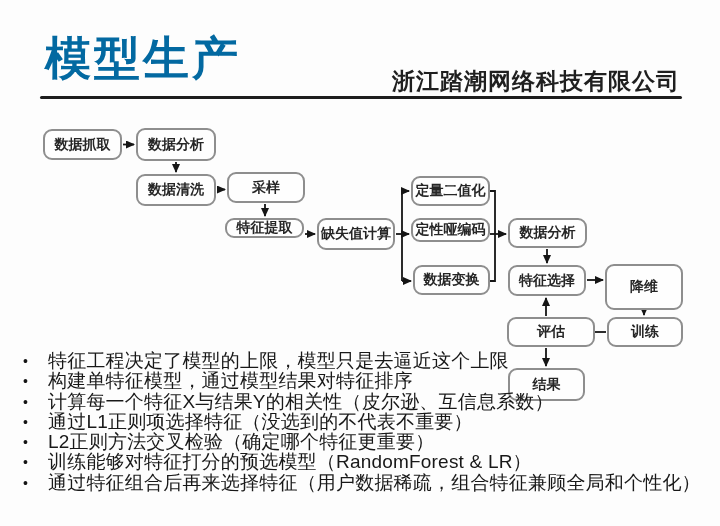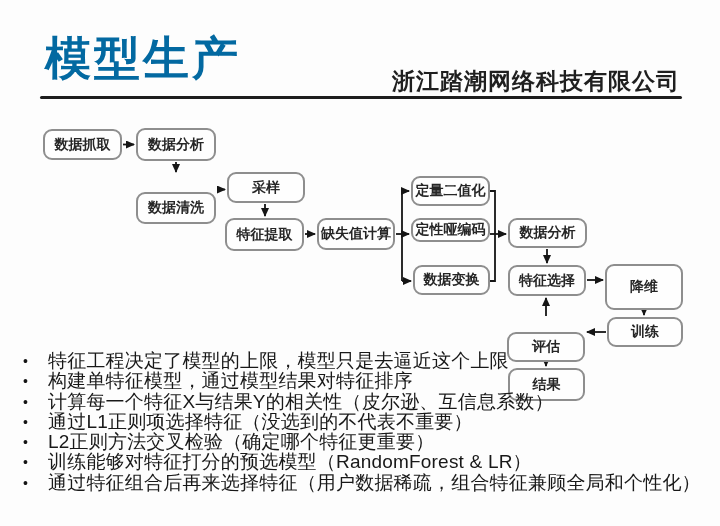--- a/index.html
+++ b/index.html
@@ -119,32 +119,32 @@
         <line x1="587" y1="280" x2="603" y2="280" marker-end="url(#ah)"></line>
         <line x1="644" y1="298" x2="644" y2="315" marker-end="url(#ah)"></line>
         <line x1="606" y1="332" x2="587" y2="332" marker-end="url(#ah)"></line>
         <line x1="546" y1="316" x2="546" y2="298" marker-end="url(#ah)"></line>
         <line x1="546" y1="348" x2="546" y2="366" marker-end="url(#ah)"></line>
       </g>
     </svg>
 
     <div class="node" style="left:43px;  top:129px; width:79px; height:31px;">数据抓取</div>
     <div class="node" style="left:136px; top:128px; width:80px; height:33px;">数据分析</div>
-    <div class="node" style="left:136px; top:192px; width:80px; height:32px;">数据清洗</div>
+    <div class="node" style="left:136px; top:174px; width:80px; height:32px;">数据清洗</div>
     <div class="node" style="left:227px; top:172px; width:78px; height:31px;">采样</div>
-    <div class="node" style="left:225px; top:218px; width:79px; height:33px;">特征提取</div>
+    <div class="node" style="left:225px; top:218px; width:79px; height:20px;">特征提取</div>
     <div class="node" style="left:317px; top:218px; width:78px; height:32px;">缺失值计算</div>
     <div class="node" style="left:411px; top:176px; width:79px; height:30px;">定量二值化</div>
     <div class="node" style="left:411px; top:218px; width:79px; height:24px;">定性哑编码</div>
     <div class="node" style="left:413px; top:265px; width:77px; height:30px;">数据变换</div>
     <div class="node" style="left:508px; top:218px; width:79px; height:30px;">数据分析</div>
     <div class="node" style="left:508px; top:265px; width:78px; height:31px;">特征选择</div>
     <div class="node" style="left:605px; top:264px; width:78px; height:46px;">降维</div>
     <div class="node" style="left:607px; top:317px; width:76px; height:30px;">训练</div>
-    <div class="node" style="left:507px; top:317px; width:78px; height:30px;margin-top:15px;">评估</div>
+    <div class="node" style="left:507px; top:317px; width:88px; height:30px;">评估</div>
     <div class="node" style="left:508px; top:368px; width:77px; height:33px;">结果</div>
   </div>
 
   <ul class="bullet-list">
     <li>特征工程决定了模型的上限，模型只是去逼近这个上限</li>
     <li>构建单特征模型，通过模型结果对特征排序</li>
     <li>计算每一个特征X与结果Y的相关性（皮尔逊、互信息系数）</li>
     <li>通过L1正则项选择特征（没选到的不代表不重要）</li>
     <li>L2正则方法交叉检验（确定哪个特征更重要）</li>
     <li>训练能够对特征打分的预选模型（RandomForest &amp; LR）</li>

